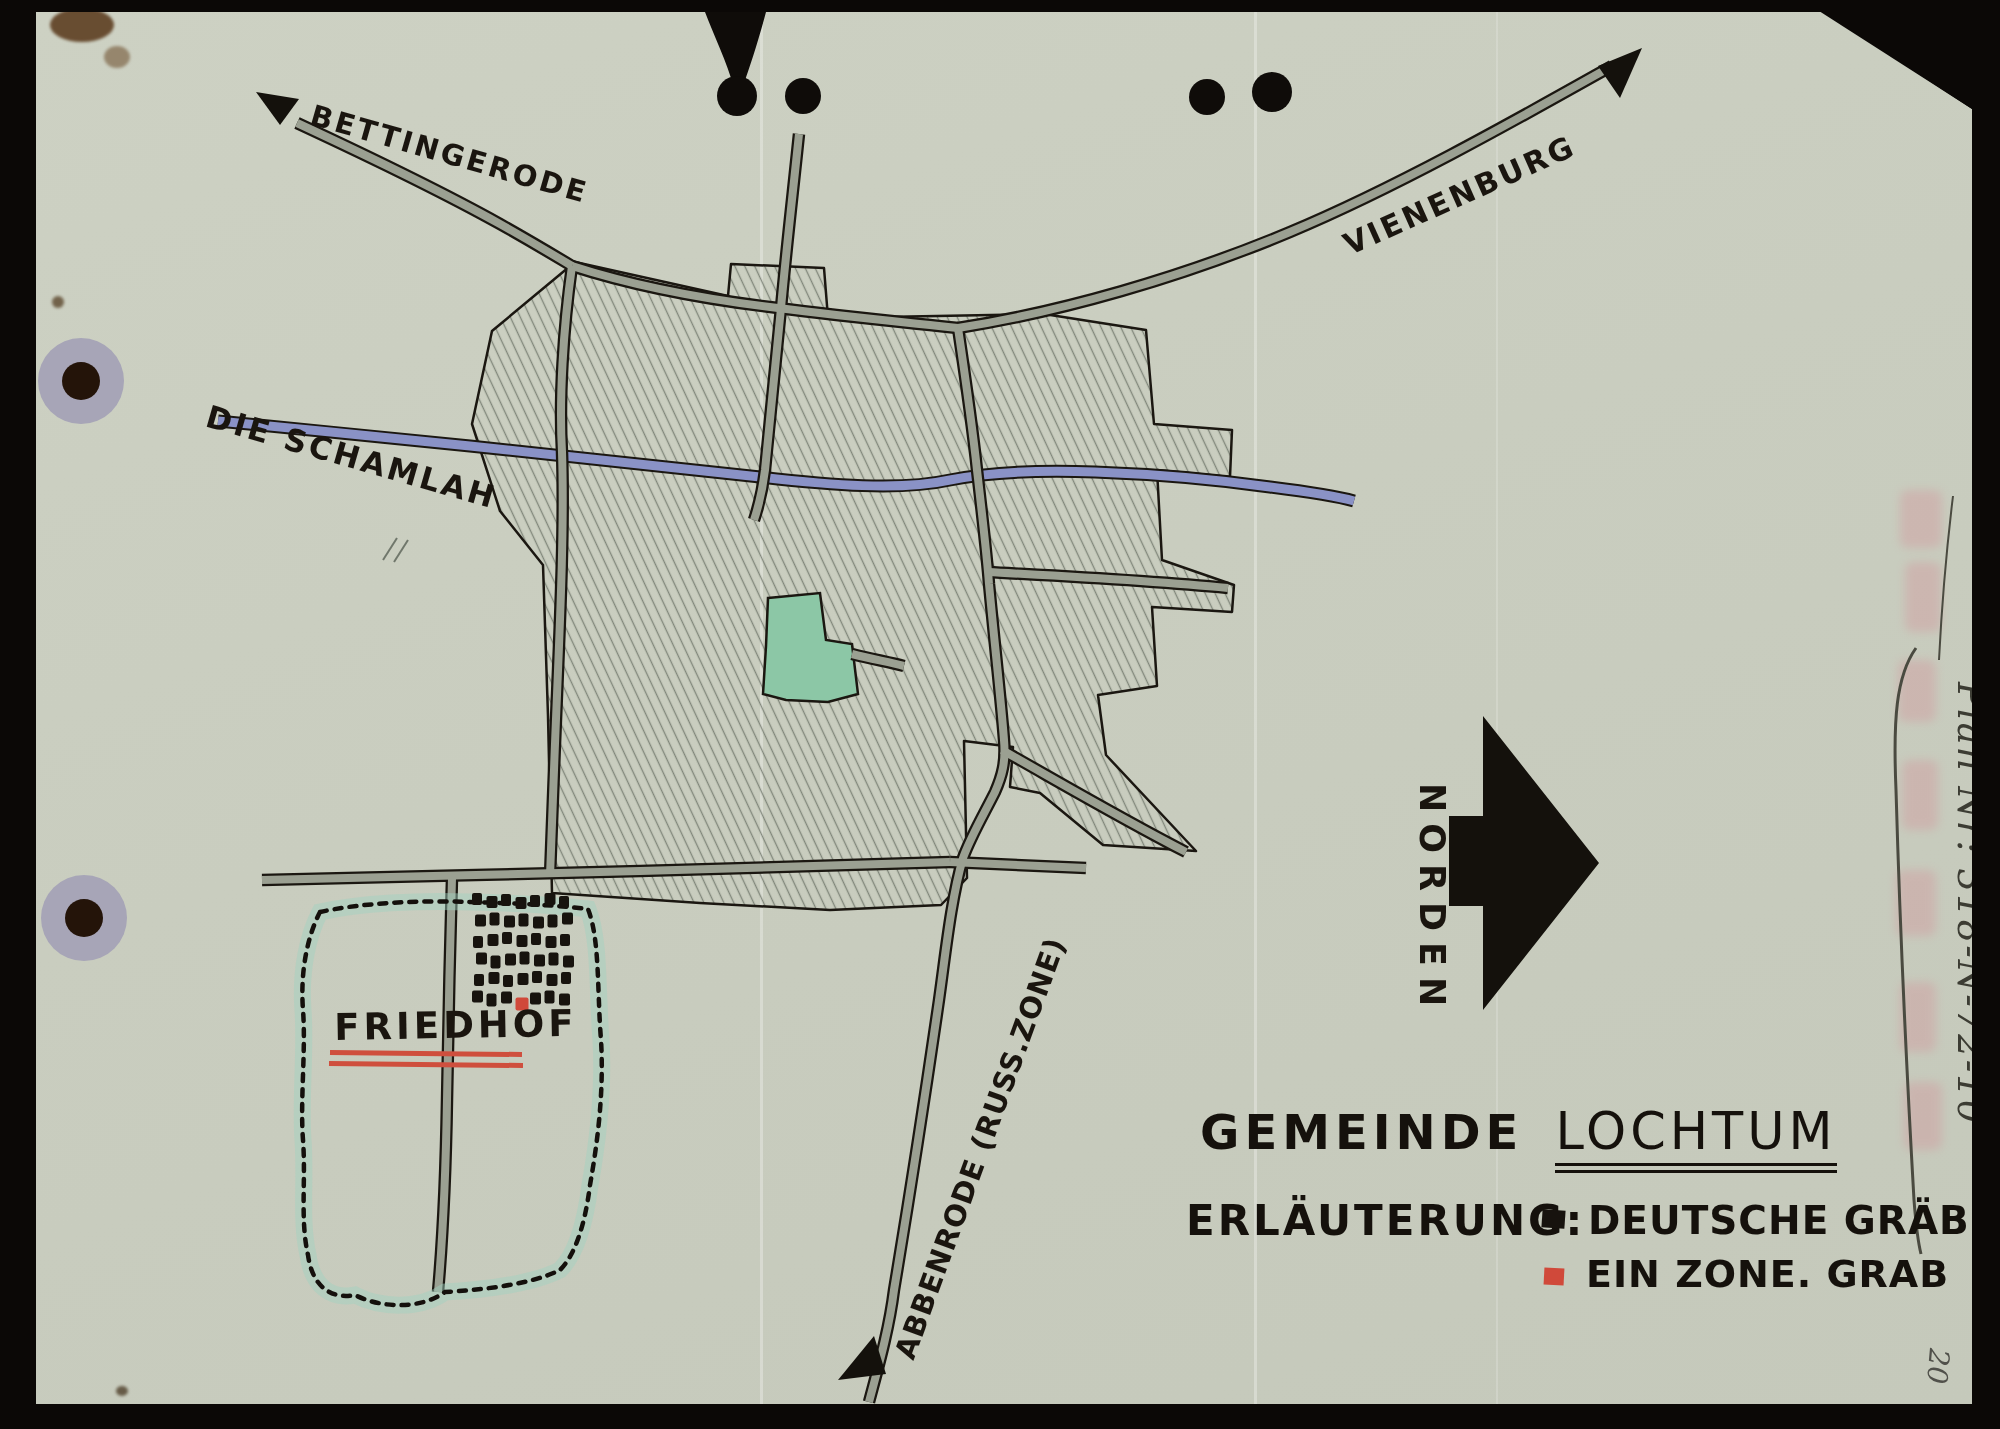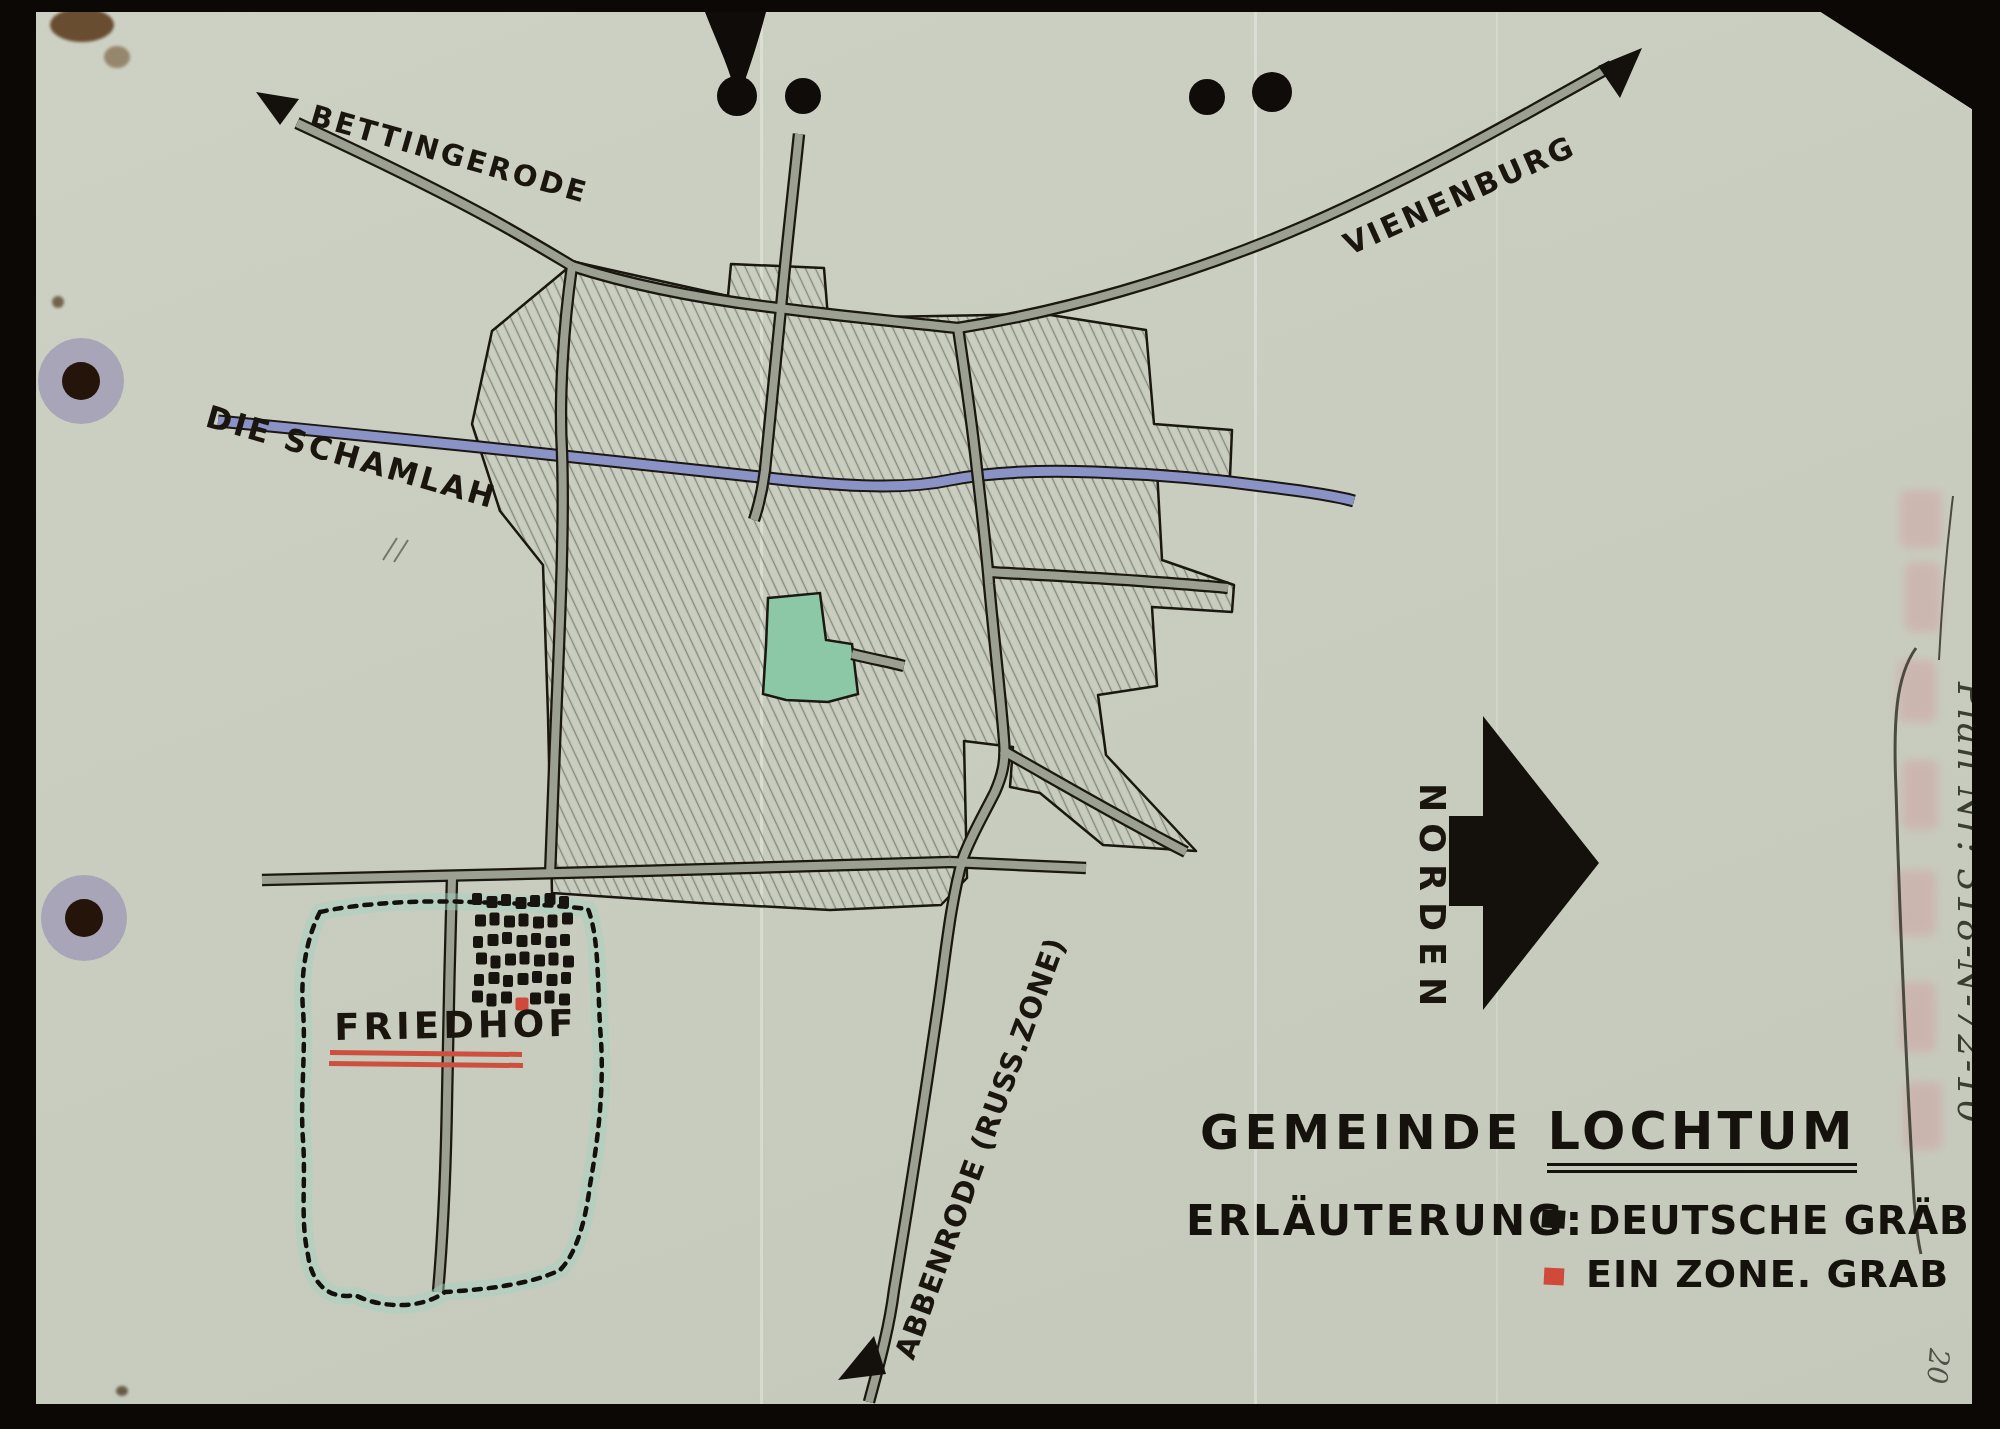--- a/index.html
+++ b/index.html
@@ -26,24 +26,24 @@
   #bettingerode-label{left:316px;top:98px;font-size:29px;letter-spacing:3px;transform:rotate(16deg);}
   #vienenburg-label{left:1338px;top:230px;font-size:30px;letter-spacing:3px;transform:rotate(-24deg);}
   #schamlah-label{left:212px;top:398px;font-size:31px;letter-spacing:3px;transform:rotate(16deg);}
   #abbenrode-label{left:888px;top:1352px;font-size:29px;letter-spacing:1px;transform:rotate(-70deg);}
   #norden-label{left:1452px;top:783px;font-size:35px;letter-spacing:11px;transform:rotate(90deg);}
   #friedhof-label{left:334px;top:1006px;font-size:37px;letter-spacing:4px;transform:rotate(-1deg);}
   .red-underline{height:5px;background:#cf4f3e;z-index:4;}
   #friedhof-underline-1{left:330px;top:1051px;width:192px;transform:rotate(.6deg);}
   #friedhof-underline-2{left:329px;top:1062px;width:194px;transform:rotate(.6deg);}
   
-  #title-block{left:1200px;top:1102px;z-index:4;display:flex;gap:24px;align-items:baseline;
+  #title-block{left:1200px;top:1102px;z-index:4;display:flex;gap:32px;align-items:baseline;
     color:#15110c;white-space:nowrap;}
   #title-prefix{font-size:48px;font-weight:600;letter-spacing:5px;}
-  #title-name{font-size:51px;font-weight:700;letter-spacing:4px;
+  #title-name{font-size:51px;font-weight:400;letter-spacing:4px;
     border-bottom:10px double #15110c;padding-bottom:2px;}
   #legend-heading{left:1186px;top:1196px;font-size:42px;font-weight:600;letter-spacing:3px;
     color:#15110c;z-index:4;white-space:nowrap;}
   .legend-label{color:#15110c;font-weight:600;white-space:nowrap;z-index:4;}
   #legend-label-0{left:1588px;top:1198px;font-size:39px;letter-spacing:1px;}
   #legend-label-1{left:1586px;top:1252px;font-size:38px;letter-spacing:1px;}
   .marker{z-index:4;}
   #legend-marker-0{left:1542px;top:1210px;width:23px;height:18px;background:#17130e;transform:rotate(4deg);}
   #legend-marker-1{left:1544px;top:1268px;width:20px;height:17px;background:#d0493a;transform:rotate(3deg);}
   

